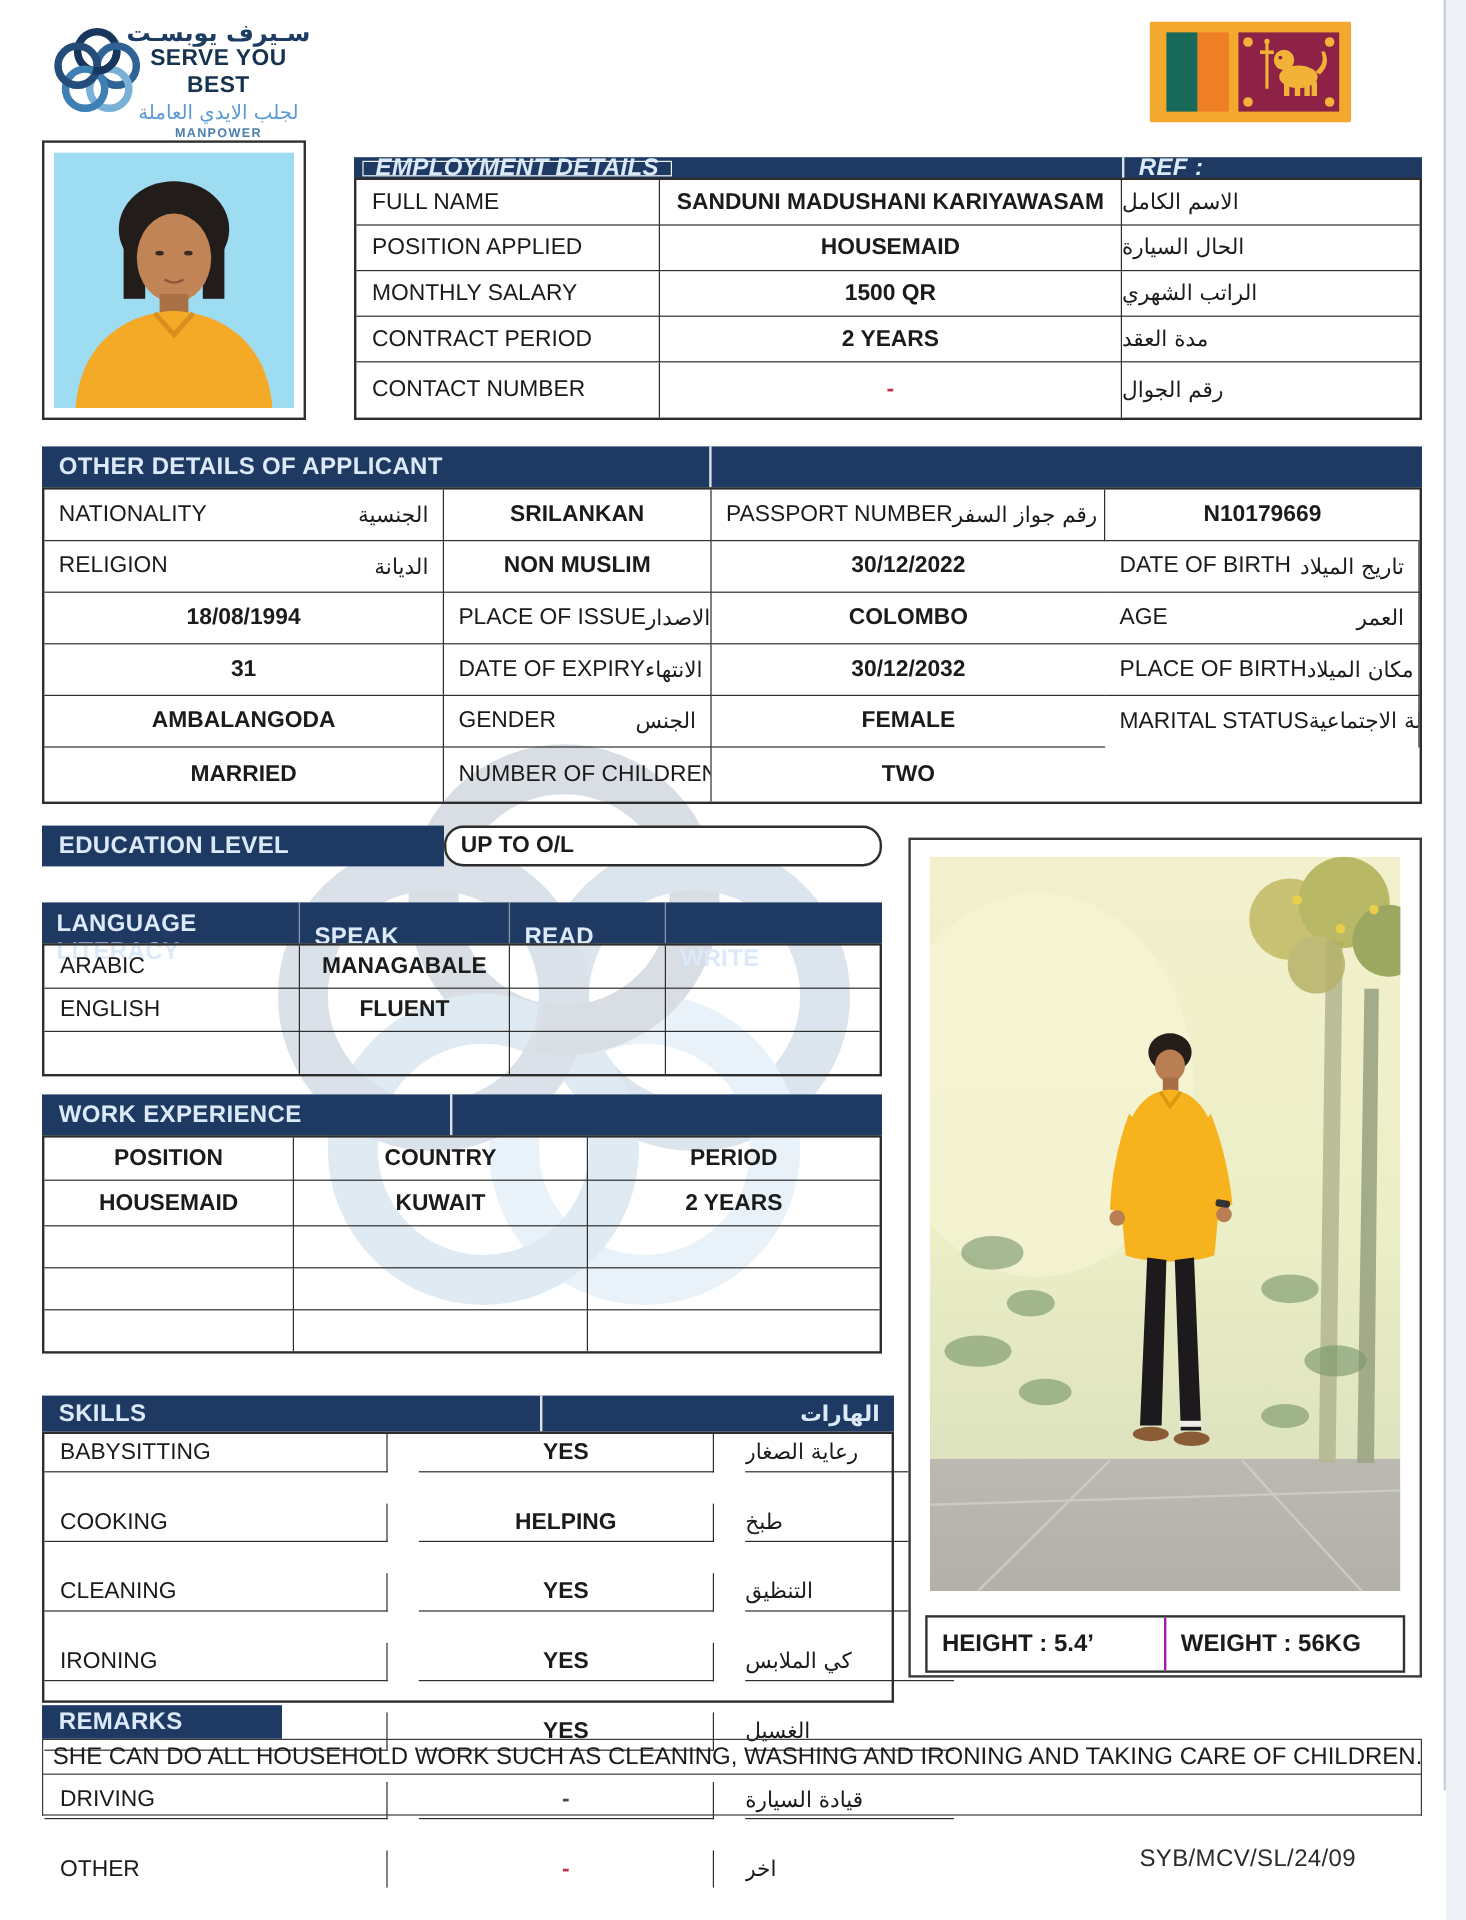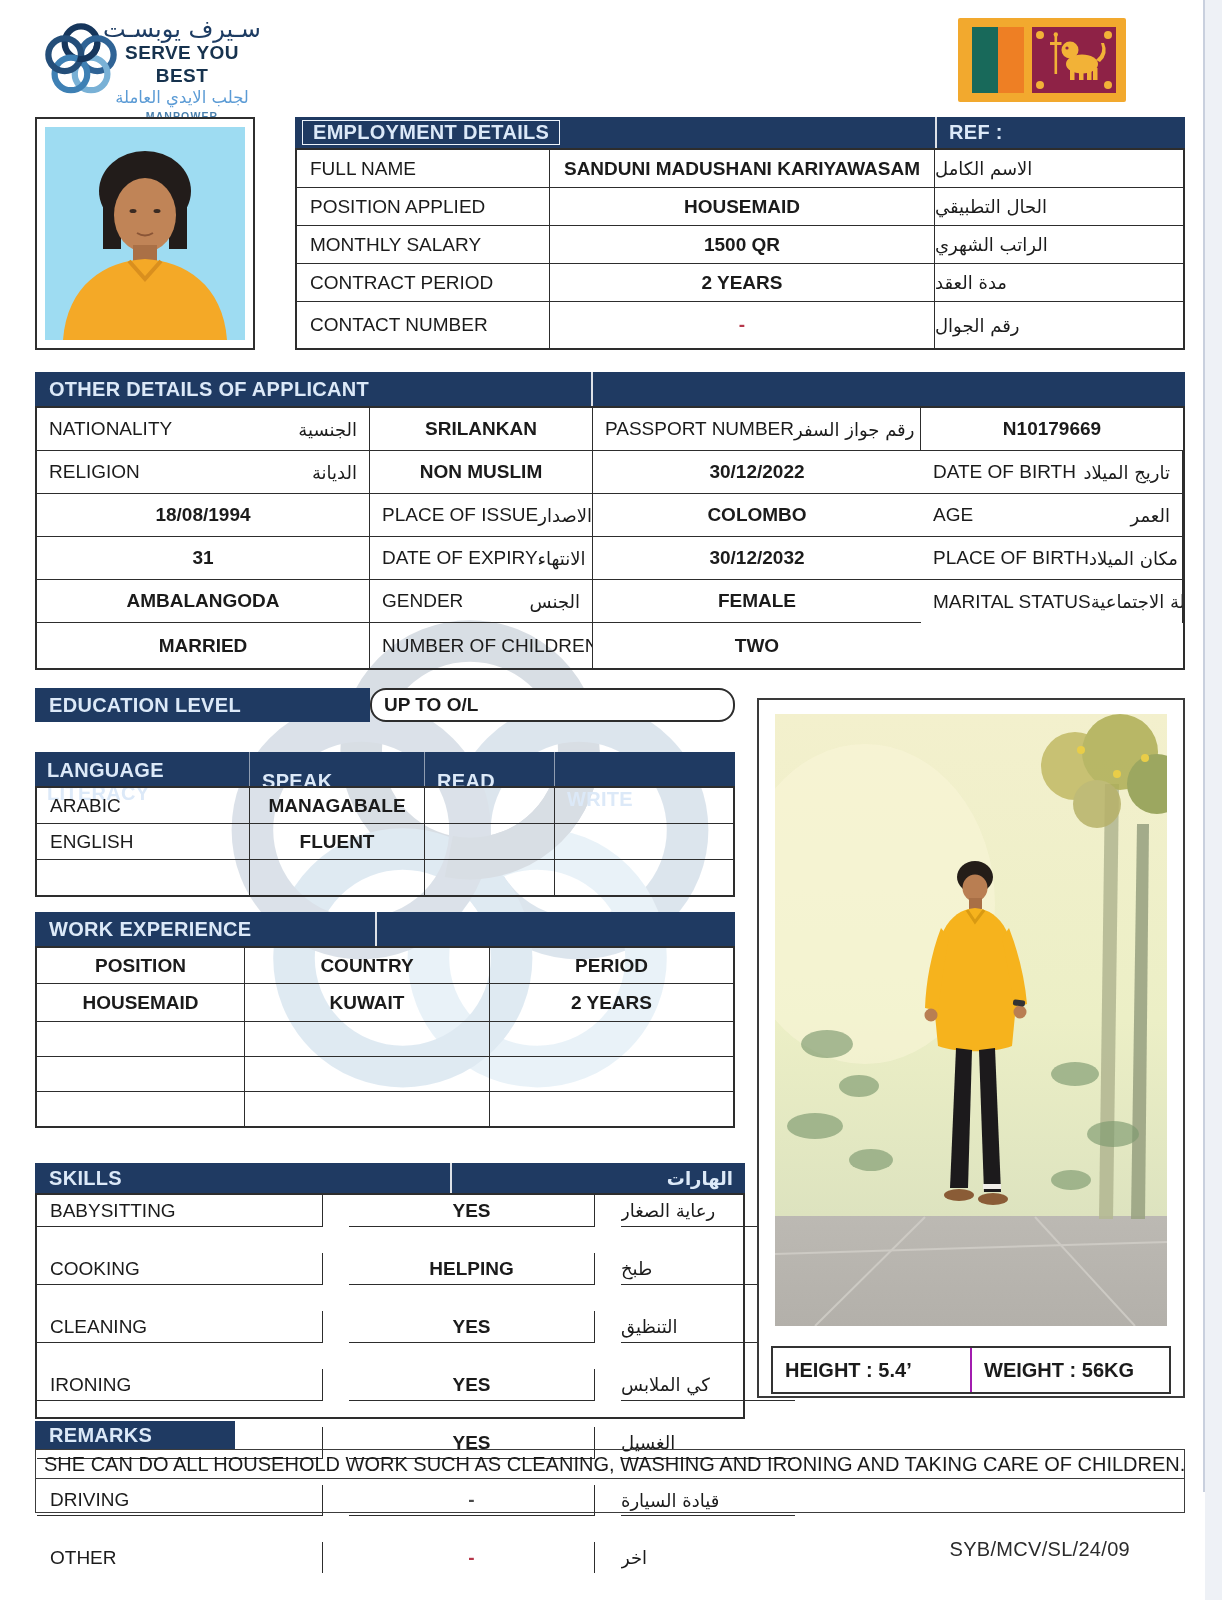--- a/index.html
+++ b/index.html
@@ -25,21 +25,21 @@
   .dash-dim{color:#4a4a4a;font-weight:bold;}
   .edubox{border:2px solid #2d2d2d;box-sizing:border-box;background:#fff;display:flex;align-items:center;
           padding-left:12px;font-size:19px;font-weight:bold;}
   .frame{background:#ffffff;border:2px solid #2f2f2f;box-sizing:border-box;padding:8px;}
   .card{background:#ffffff;border:2px solid #3a3a3a;box-sizing:border-box;}
   .hwrow{position:absolute;left:12px;top:646px;width:400px;height:48px;border:2px solid #333;
          box-sizing:border-box;display:flex;}
   .hwcell{flex:1;display:flex;align-items:center;padding-left:12px;font-size:20px;font-weight:bold;}
   .hwcell.first{border-right:2px solid #a21caf;}
   .logo-text{display:flex;flex-direction:column;align-items:center;width:164px;text-align:center;}
-  .ln-ar{font-family:"DejaVu Sans",sans-serif;direction:rtl;font-size:24px;font-weight:normal;color:#1d3c63;line-height:1.1;}
+  .ln-ar{font-family:"DejaVu Sans",sans-serif;direction:rtl;font-size:20px;font-weight:bold;color:#1d3c63;line-height:1.1;}
   .ln-en{font-size:19px;font-weight:bold;color:#16324e;letter-spacing:.4px;line-height:1.2;}
   .ln-tag-ar{font-family:"DejaVu Sans",sans-serif;direction:rtl;font-size:16.5px;color:#5b9bd5;line-height:1.25;}
   .ln-tag-en{font-size:10.5px;font-weight:bold;color:#4a80ad;letter-spacing:1.1px;line-height:1.5;}
   .inbox{position:absolute;left:7px;top:3px;bottom:3px;border:1px solid #eef4fb;display:flex;
          align-items:center;padding:0 10px;}
   .footer-code{font-size:20px;color:#2b2b2b;letter-spacing:.3px;text-align:right;}
   .edge-strip{background:#eef1f6;}
   .edge-line{background:#c9d0de;}
 </style>
 </head>
@@ -104,32 +104,32 @@
       <ellipse cx="100" cy="88" rx="31" ry="37" fill="#c08457"></ellipse>
       <ellipse cx="88" cy="84" rx="3.5" ry="2" fill="#3a2a22"></ellipse>
       <ellipse cx="112" cy="84" rx="3.5" ry="2" fill="#3a2a22"></ellipse>
       <path d="M92,106 q8,5 16,0" stroke="#8a5536" stroke-width="2" fill="none"></path>
       <rect x="88" y="118" width="24" height="17" fill="#aa7046"></rect>
       <path d="M18,213 C22,158 60,134 100,132 C140,134 178,158 182,213 Z" fill="#f4a927"></path>
       <path d="M84,134 L100,152 L116,134" stroke="#d98f1e" stroke-width="4" fill="none"></path>
     </svg>
   </div>
 
-  <div class="abs navy hdr" style="left:295px;top:117px;width:890px;height:31px;">
+  <div class="abs navy hdr" style="left:295px;top:131px;width:890px;height:19px;font-style:italic;">
     <span class="inbox">EMPLOYMENT DETAILS</span>
     <span class="seam" style="left:640px;"></span>
     <span style="position:absolute;left:654px;">REF :</span>
   </div>
   <div class="abs grid" style="left:295px;top:148px;width:890px;height:202px;grid-template-columns:253px 385px 248px;grid-template-rows:38px 38px 38px 38px 46px;">
     <div class="c cl">FULL NAME</div>
     <div class="c cc b">SANDUNI MADUSHANI KARIYAWASAM</div>
     <div class="c cr ar last">الاسم الكامل</div>
     <div class="c cl">POSITION APPLIED</div>
     <div class="c cc b">HOUSEMAID</div>
-    <div class="c cr ar last">الحال التطبيقي</div>
+    <div class="c cr ar last">الحال السيارة</div>
     <div class="c cl">MONTHLY SALARY</div>
     <div class="c cc b">1500 QR</div>
     <div class="c cr ar last">الراتب الشهري</div>
     <div class="c cl">CONTRACT PERIOD</div>
     <div class="c cc b">2 YEARS</div>
     <div class="c cr ar last">مدة العقد</div>
     <div class="c cl bot">CONTACT NUMBER</div>
     <div class="c cc dash-red bot">-</div>
     <div class="c cr ar last bot">رقم الجوال</div>
   </div>

